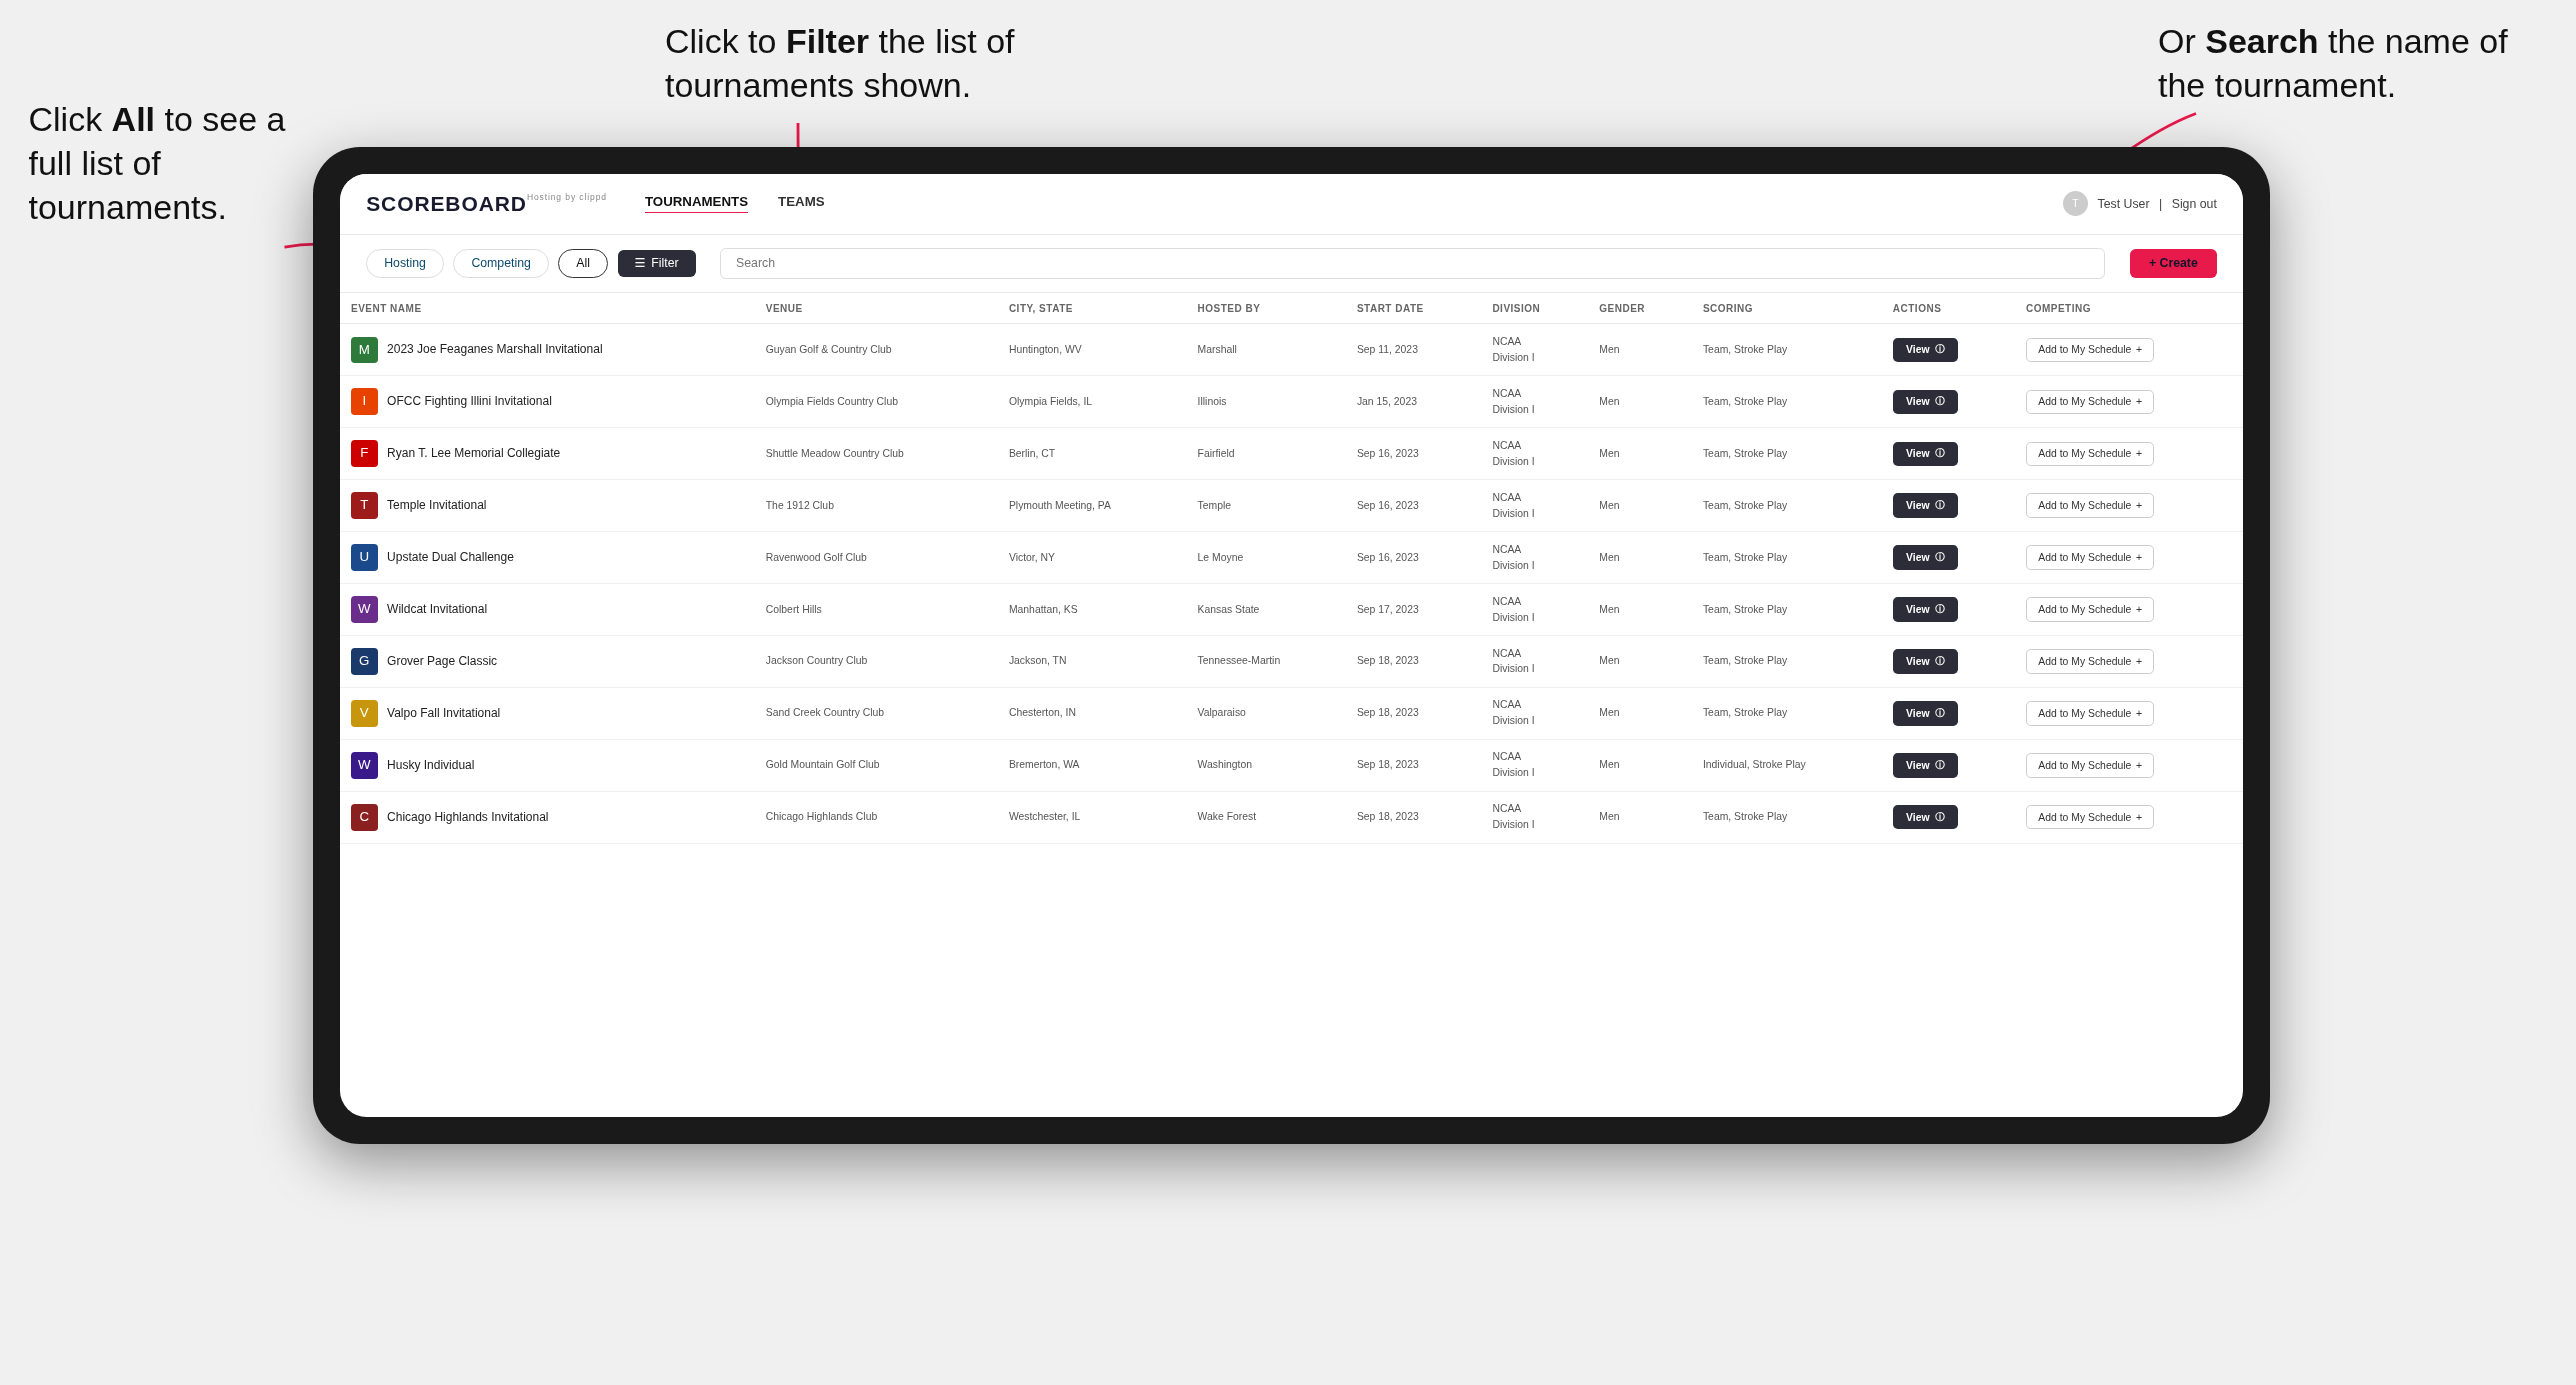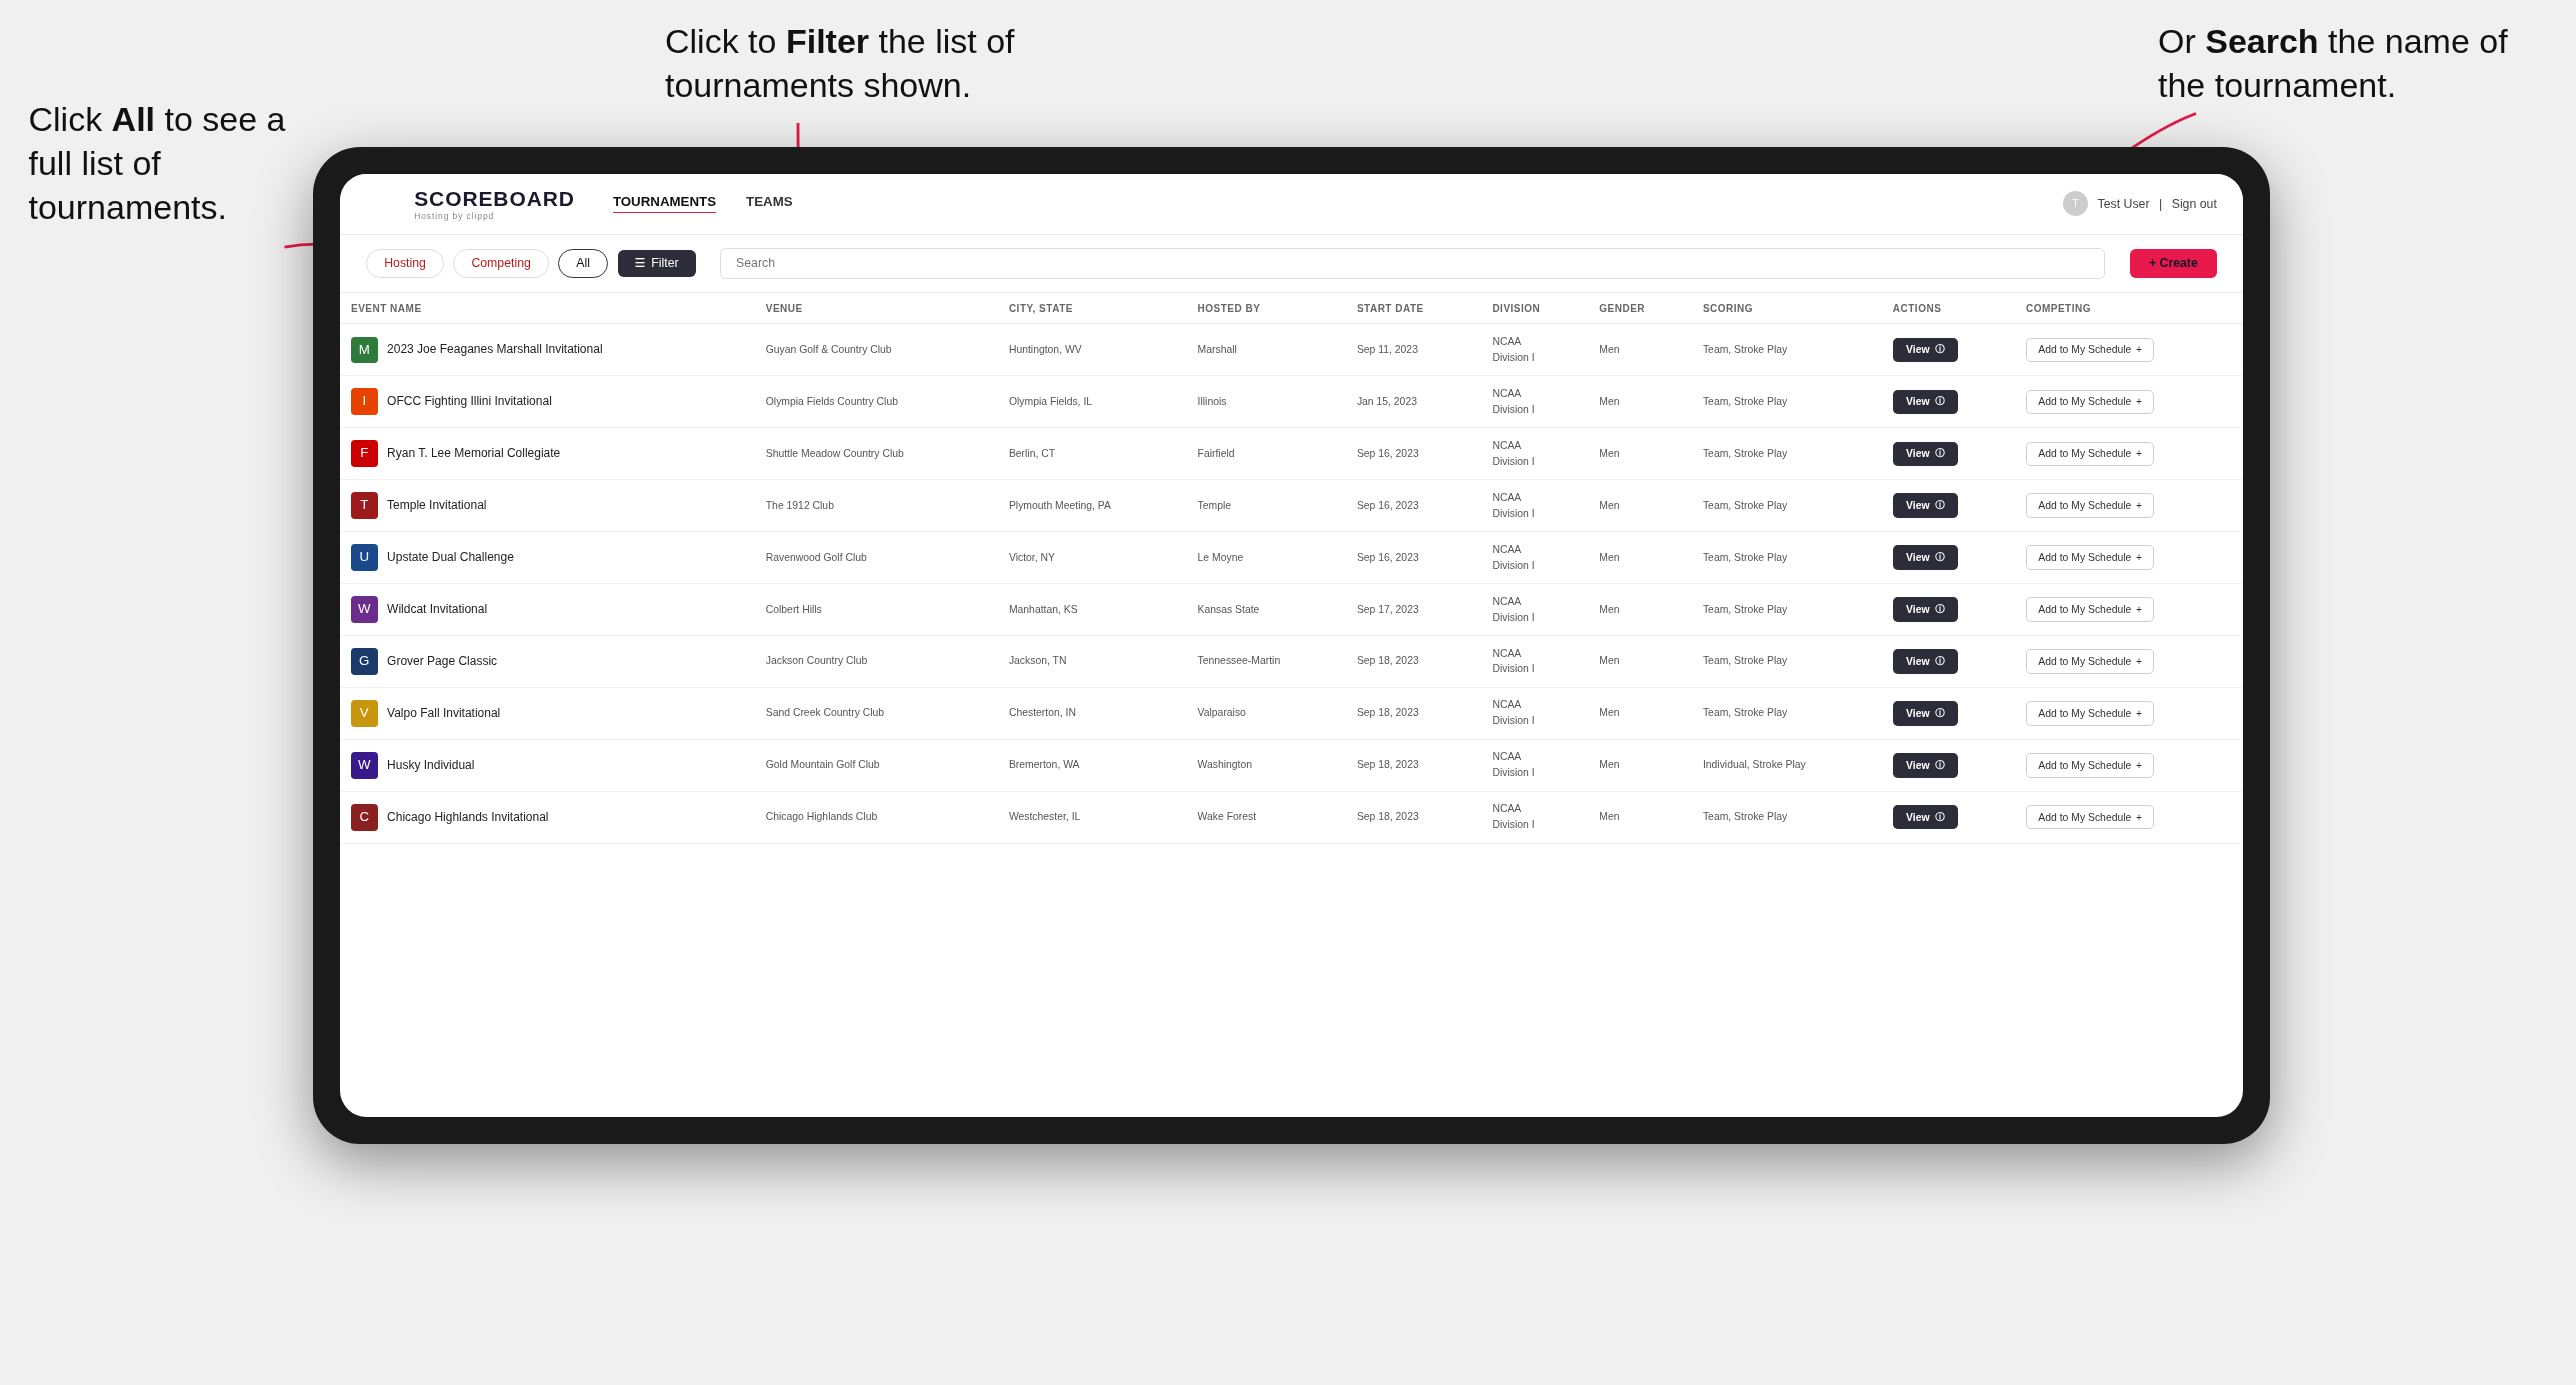--- a/index.html
+++ b/index.html
@@ -71,23 +71,22 @@
       display: flex;
       align-items: center;
       padding: 0 26.6px;
       height: 61px;
       border-bottom: 0.9px solid #e8e8e8;
       background: #fff;
       flex-shrink: 0;
     }
     .logo-area {
       display: flex;
-      flex-direction: column;
+      flex-direction: row;
       margin-right: 38px;
-      margin-left: 48px;
     }
     .logo-text {
       font-size: 21px;
       font-weight: 800;
       letter-spacing: 0.9px;
       color: #1a1a2e;
     }
     .logo-sub {
       font-size: 8.5px;
       color: #888;
@@ -137,21 +136,21 @@
       border-bottom: 0.9px solid #e8e8e8;
       flex-shrink: 0;
     }
     .filter-btn {
       padding: 6.6px 17px;
       border-radius: 19px;
       border: 0.9px solid #ddd;
       background: #fff;
       font-size: 12.3px;
       cursor: pointer;
-      color: #b91c1c;
+      color: #0c4a6e;
     }
     .filter-btn.active {
       border-color: #333;
       color: #111;
     }
     .filter-icon-btn {
       display: flex;
       align-items: center;
       gap: 5.7px;
       padding: 6.6px 17px;

